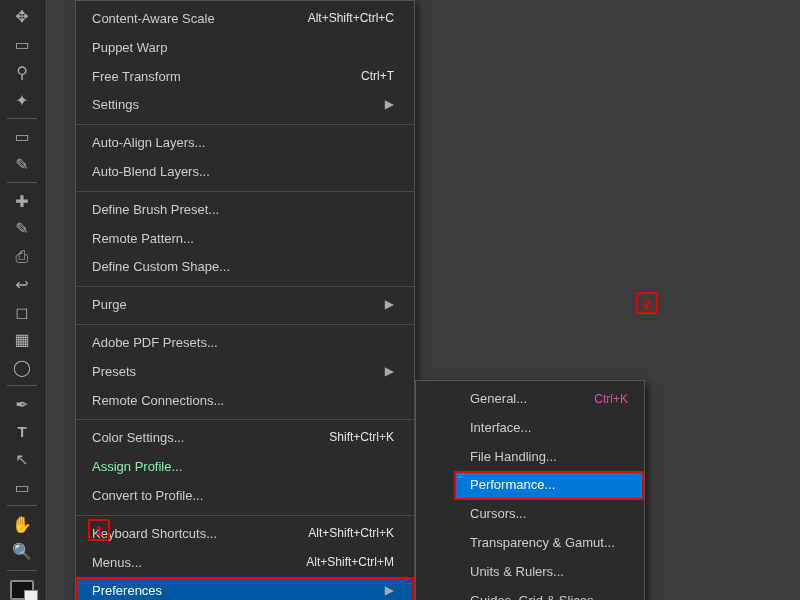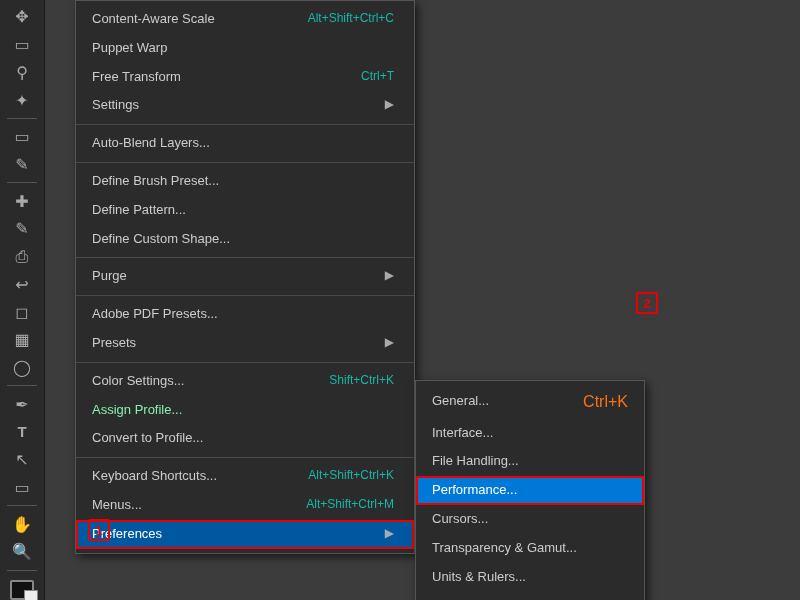--- a/index.html
+++ b/index.html
@@ -70,21 +70,21 @@
       cursor: pointer;
       white-space: nowrap;
       line-height: 1.6;
     }
     .menu-item.active { background: #0058a0; color: #fff; }
     .menu-item.highlighted-red {
       outline: 2px solid #e00;
       outline-offset: -2px;
     }
     .menu-item.disabled { color: #86efac; cursor: default; }
-    .menu-item .shortcut { color: #14b8a6; font-size: 12px; margin-left: 20px; }
+    .menu-item .shortcut { color: #e5e5e5; font-size: 12px; margin-left: 20px; }
     .menu-item .arrow { color: #aaa; font-size: 12px; }
 
     .menu-separator {
       height: 1px;
       background: #484848;
       margin: 4px 0;
     }
 
     
     .submenu {
@@ -101,27 +101,28 @@
 
     .submenu-item {
       display: flex;
       align-items: center;
       justify-content: space-between;
       padding: 4px 16px;
       color: #ccc;
       cursor: pointer;
       white-space: nowrap;
       line-height: 1.6;
+      margin-left: 38px;
     }
     .submenu-item.active { background: #0078d7; color: #fff; }
     .submenu-item.highlighted-red {
       outline: 2px solid #e00;
       outline-offset: -2px;
     }
-    .submenu-item .shortcut { color: #f97316; font-size: 16px; }
+    .submenu-item .shortcut { color: #ec4899; font-size: 12px; }
 
     
     .step-badge {
       position: absolute;
       width: 22px;
       height: 22px;
       border-radius: 2px;
       border: 2px solid #e00;
       display: flex;
       align-items: center;
@@ -184,30 +185,34 @@
       </span>
     </div>
     <div class="menu-item">
       <span>Settings</span>
       <span style="display: flex; align-items: center; gap: 8px;">
         <span class="arrow">▶</span>
       </span>
     </div>
     <div class="menu-separator"></div>
     <div class="menu-item">
+      <span>Auto-Align Layers...</span>
+      <span style="display: flex; align-items: center; gap: 8px;"></span>
+    </div>
+    <div class="menu-item">
       <span>Auto-Blend Layers...</span>
       <span style="display: flex; align-items: center; gap: 8px;"></span>
     </div>
     <div class="menu-separator"></div>
     <div class="menu-item">
       <span>Define Brush Preset...</span>
       <span style="display: flex; align-items: center; gap: 8px;"></span>
     </div>
     <div class="menu-item">
-      <span>Define Pattern...</span>
+      <span>Remote Pattern...</span>
       <span style="display: flex; align-items: center; gap: 8px;"></span>
     </div>
     <div class="menu-item">
       <span>Define Custom Shape...</span>
       <span style="display: flex; align-items: center; gap: 8px;"></span>
     </div>
     <div class="menu-separator"></div>
     <div class="menu-item">
       <span>Purge</span>
       <span style="display: flex; align-items: center; gap: 8px;">
@@ -217,20 +222,24 @@
     <div class="menu-separator"></div>
     <div class="menu-item">
       <span>Adobe PDF Presets...</span>
       <span style="display: flex; align-items: center; gap: 8px;"></span>
     </div>
     <div class="menu-item">
       <span>Presets</span>
       <span style="display: flex; align-items: center; gap: 8px;">
         <span class="arrow">▶</span>
       </span>
+    </div>
+    <div class="menu-item">
+      <span>Remote Connections...</span>
+      <span style="display: flex; align-items: center; gap: 8px;"></span>
     </div>
     <div class="menu-separator"></div>
     <div class="menu-item">
       <span>Color Settings...</span>
       <span style="display: flex; align-items: center; gap: 8px;">
         <span class="shortcut">Shift+Ctrl+K</span>
       </span>
     </div>
     <div class="menu-item disabled">
       <span>Assign Profile...</span>

